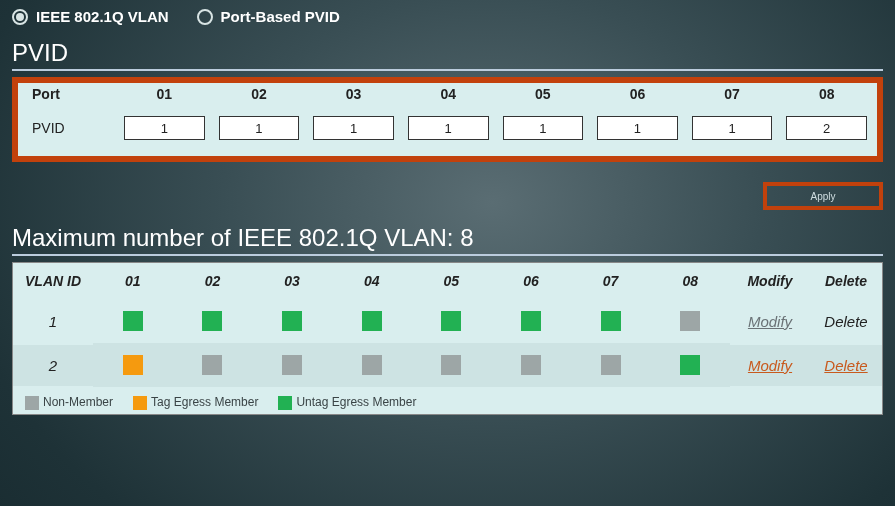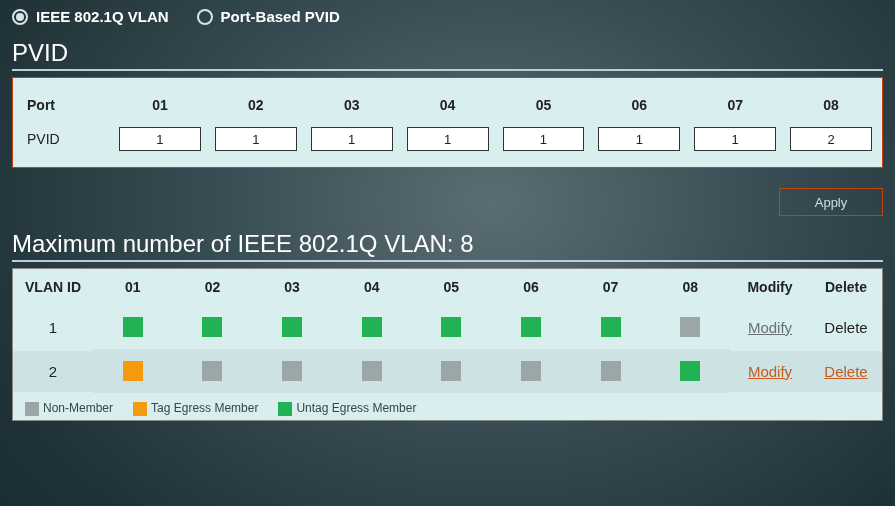--- a/index.html
+++ b/index.html
@@ -11,32 +11,32 @@
     padding: 8px 12px;
   }
 
   .radio-row { display: flex; gap: 28px; align-items: flex-start; margin-bottom: 14px; }
   .radio-opt { display: flex; align-items: center; gap: 8px; font-size: 15px; font-weight: bold; cursor: pointer; }
   .radio-outer { width: 16px; height: 16px; border: 2px solid #d8e4e4; border-radius: 50%; display: flex; align-items: center; justify-content: center; }
   .radio-inner { width: 8px; height: 8px; background: #d8e4e4; border-radius: 50%; }
 
   .section-title { font-size: 24px; font-weight: normal; border-bottom: 2px solid #bcd; padding-bottom: 2px; margin-bottom: 6px; }
 
-  .pvid-box { background: #d9eeee; border: 1px solid #c2410c; padding: 19px 10px 16px 10px; }
+  .pvid-box { background: #d9eeee; border: 6px solid #c2410c; padding: 3px 10px 16px 10px; }
   .pvid-grid { display: grid; grid-template-columns: 82px repeat(8, 1fr); column-gap: 14px; row-gap: 14px; align-items: center; }
   .pvid-header { color: #222; font-size: 14px; font-weight: bold; text-align: center; }
   .pvid-header.left { text-align: left; padding-left: 4px; }
   .pvid-rowlabel { color: #222; font-size: 14px; text-align: left; padding-left: 4px; }
   .pvid-input { width: 100%; height: 24px; border: 1px solid #333; background: #fff; color: #222; font-size: 13px; text-align: center; }
 
   .apply-row { display: flex; justify-content: flex-end; margin-top: 20px; margin-bottom: 14px; }
-  .apply-btn { width: 104px; height: 28px; border: 1px solid #c2410c; background: transparent; color: #cfdde0; font-size: 13px; cursor: pointer; }
+  .apply-btn { width: 120px; height: 28px; border: 4px solid #c2410c; background: transparent; color: #cfdde0; font-size: 10px; cursor: pointer; }
 
   .vlan-box { background: #d9eeee; border: 1px solid #888; margin-top: 6px; }
-  .vlan-grid { display: grid; grid-template-columns: 80px repeat(8, 1fr) 80px 72px; align-items: center; }
+  .vlan-grid { display: grid; grid-template-columns: 80px repeat(8, 1fr) 80px 72px; align-items: center; font-style: italic; }
   .vlan-head { color: #222; font-size: 14px; font-weight: bold; text-align: center; padding: 10px 0; }
   .vlan-row .cell { color: #222; font-size: 15px; text-align: center; padding: 12px 0; }
   .vlan-row.alt .cell { background: #cde3e3; }
   .swatch { width: 20px; height: 20px; margin: 0 auto; }
   .c-untag { background: #22b153; }
   .c-tag { background: #f59a0f; }
   .c-non { background: #9da6a6; }
   .link { text-decoration: underline; cursor: pointer; }
   .link-gray { color: #6a7276; }
   .link-orange { color: #c85a1e; }

